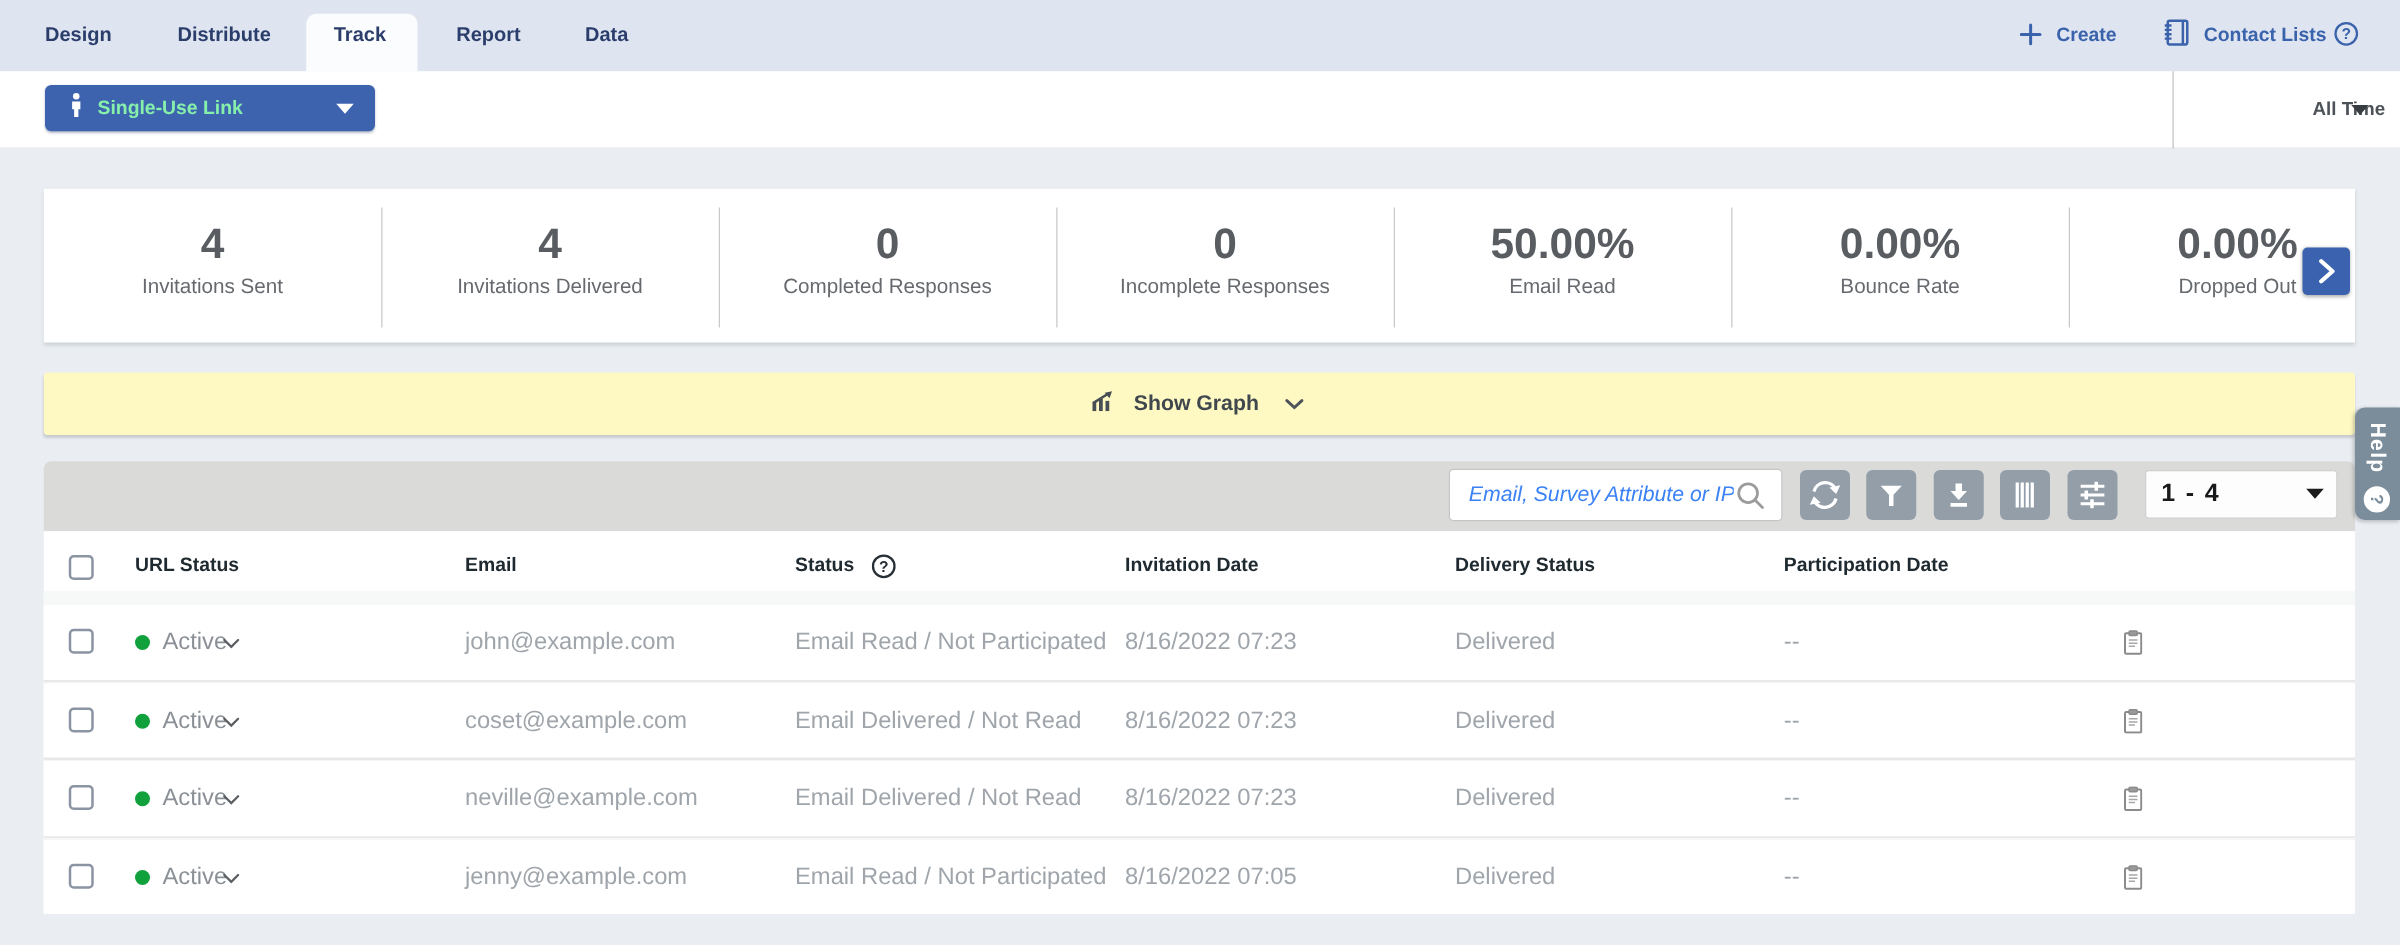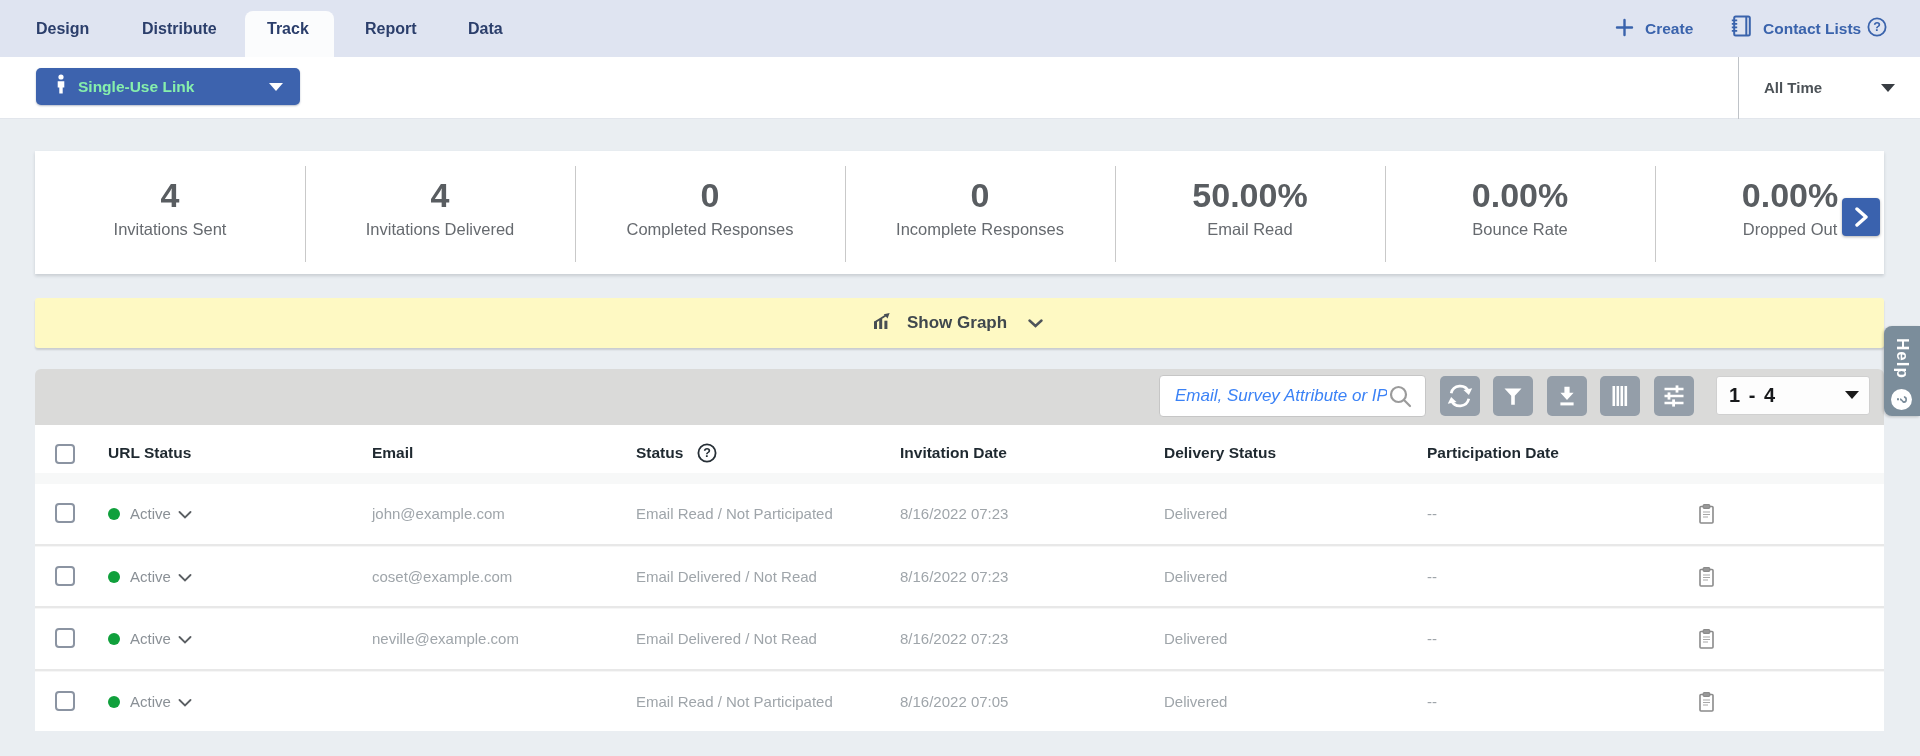--- a/index.html
+++ b/index.html
@@ -12,21 +12,21 @@
 .tab { position:absolute; top:0; height:57px; line-height:57px; font-size:16px; font-weight:700; color:#2b3e6b; }
 #tab-track-bg { position:absolute; left:245px; top:11px; width:89px; height:46px; background:#fbfcfd; border-radius:8px 8px 0 0; }
 .navlink { color:#3a63ac; font-size:15.5px; font-weight:700; }
 
 
 #subbar { position:absolute; left:0; top:57px; width:1920px; height:62px; background:#ffffff; border-bottom:1px solid #e2e6ec; }
 #sul-btn { position:absolute; left:36px; top:11px; width:264px; height:37px; background:#3d63ae; border-radius:5px; box-shadow:0 1px 2px rgba(40,60,100,.35); }
 #sul-btn .txt { position:absolute; left:42px; top:0; line-height:37px; color:#86efac; font-size:15.5px; font-weight:700; }
 .tri { width:0; height:0; border-left:7px solid transparent; border-right:7px solid transparent; border-top:8px solid #fff; }
 #subbar-divider { position:absolute; left:1738px; top:0; width:1px; height:62px; background:#bfc3c8; }
-#alltime { position:absolute; left:1764px; top:0; height:62px; line-height:62px; font-size:15px; font-weight:700; color:#4c5257; }
+#alltime { position:absolute; left:1850px; top:0; height:62px; line-height:62px; font-size:15px; font-weight:700; color:#4c5257; }
 #alltime-tri { position:absolute; left:1881px; top:27px; border-left:7px solid transparent; border-right:7px solid transparent; border-top:8px solid #383d42; }
 
 
 #stats { position:absolute; left:35px; top:151px; width:1849px; height:123px; background:#fff; overflow:hidden; box-shadow:0 2px 3px rgba(80,90,100,.22); }
 .stat { position:absolute; top:0; width:270px; height:123px; text-align:center; }
 .stat .num { margin-top:26px; font-size:34px; font-weight:700; color:#595d61; line-height:36px; }
 .stat .lbl { margin-top:7px; font-size:16.5px; color:#666a6f; }
 .statsep { position:absolute; top:15px; width:1px; height:96px; background:#c9c9c9; }
 #stat-next { position:absolute; left:1842px; top:198px; width:38px; height:38px; background:#3a62ae; border-radius:4px; box-shadow:0 1px 3px rgba(0,0,0,.3); }
 
@@ -43,21 +43,21 @@
 #pager { position:absolute; left:1716px; top:376px; width:154px; height:39px; background:#fdfdfd; border:1px solid #d0d0d0; border-radius:3px; }
 #pager .t { position:absolute; left:12px; top:0; line-height:37px; font-size:20px; font-weight:700; color:#17191b; letter-spacing:1.5px; }
 #pager-tri { position:absolute; left:1845px; top:391px; border-left:7px solid transparent; border-right:7px solid transparent; border-top:8px solid #1b1b1b; }
 
 
 #table { position:absolute; left:35px; top:425px; width:1849px; height:306px; background:#fff; }
 #thead-band { position:absolute; left:0; top:48px; width:1849px; height:11px; background:#f7f8f8; }
 .th { position:absolute; top:4px; height:48px; line-height:48px; font-size:15.5px; font-weight:700; color:#1f2930; }
 .row { position:absolute; left:0; width:1849px; height:59px; background:#fff; }
 .rowsep { position:absolute; left:0; width:1849px; height:3px; background:linear-gradient(#e8e8e8 55%, #f6f6f6 45%); }
-.cell { position:absolute; top:0; height:59.5px; line-height:59.5px; font-size:15px; color:#9fa5aa; white-space:nowrap; }
+.cell { position:absolute; top:0; height:59.5px; line-height:59.5px; font-size:19px; color:#9fa5aa; white-space:nowrap; }
 .cbx { position:absolute; width:20px; height:20px; border:2px solid #8b94a2; border-radius:4px; background:#fff; }
 .dot { position:absolute; width:12px; height:12px; border-radius:50%; background:#10a03c; }
 
 
 #help { position:absolute; left:1884px; top:326px; width:36px; height:90px; background:#7b8d9b; border-radius:8px 0 0 8px; box-shadow:-1px 1px 3px rgba(0,0,0,.2); }
 #help .vt { position:absolute; left:8px; top:12px; writing-mode:vertical-rl; text-orientation:mixed; color:#fff; font-size:17px; font-weight:700; letter-spacing:1px; }
 #help .qc { position:absolute; left:7px; top:63px; width:21px; height:21px; border-radius:50%; background:#fff; }
 #help .qc span { position:absolute; left:0; top:0; width:21px; height:21px; line-height:21px; text-align:center; font-size:14px; font-weight:700; color:#7b8d9b; transform:rotate(90deg); }
 </style>
 </head>
@@ -275,20 +275,21 @@
     </svg>
   </div>
   <div class="rowsep" style="top:243.5px;"></div>
   <div class="row" style="top:246.5px; height:59.5px;">
     <div class="cbx" style="left:20px; top:19px;"></div>
     <div class="dot" style="left:73px; top:24px;"></div>
     <div class="cell" style="left:95px; color:#8a9096;">Active</div>
     <svg class="abs" style="left:143px; top:27px;" width="14" height="8" viewBox="0 0 14 8">
         <path d="M1.5 1 L7 6.5 L12.5 1" fill="none" stroke="#5b5f63" stroke-width="1.8" stroke-linecap="round"></path>
       </svg>
+    <div class="cell" style="left:337px;">jenny@example.com</div>
     <div class="cell" style="left:601px;">Email Read / Not Participated</div>
     <div class="cell" style="left:865px;">8/16/2022 07:05</div>
     <div class="cell" style="left:1129px;">Delivered</div>
     <div class="cell" style="left:1392px;">--</div>
     <svg class="abs" style="left:1664px; top:20px;" width="15" height="20" viewBox="0 0 15 20">
       <rect x="1" y="2.5" width="13" height="16.5" rx="1" fill="none" stroke="#8b8b8b" stroke-width="1.6"></rect>
       <rect x="4.2" y="0.7" width="6.6" height="3.6" rx="1" fill="#9a9a9a" stroke="#8b8b8b" stroke-width="1.2"></rect>
       <path d="M4 8 h7 M4 10.5 h7 M4 13 h5" stroke="#a8a8a8" stroke-width="1.2"></path>
     </svg>
   </div>

